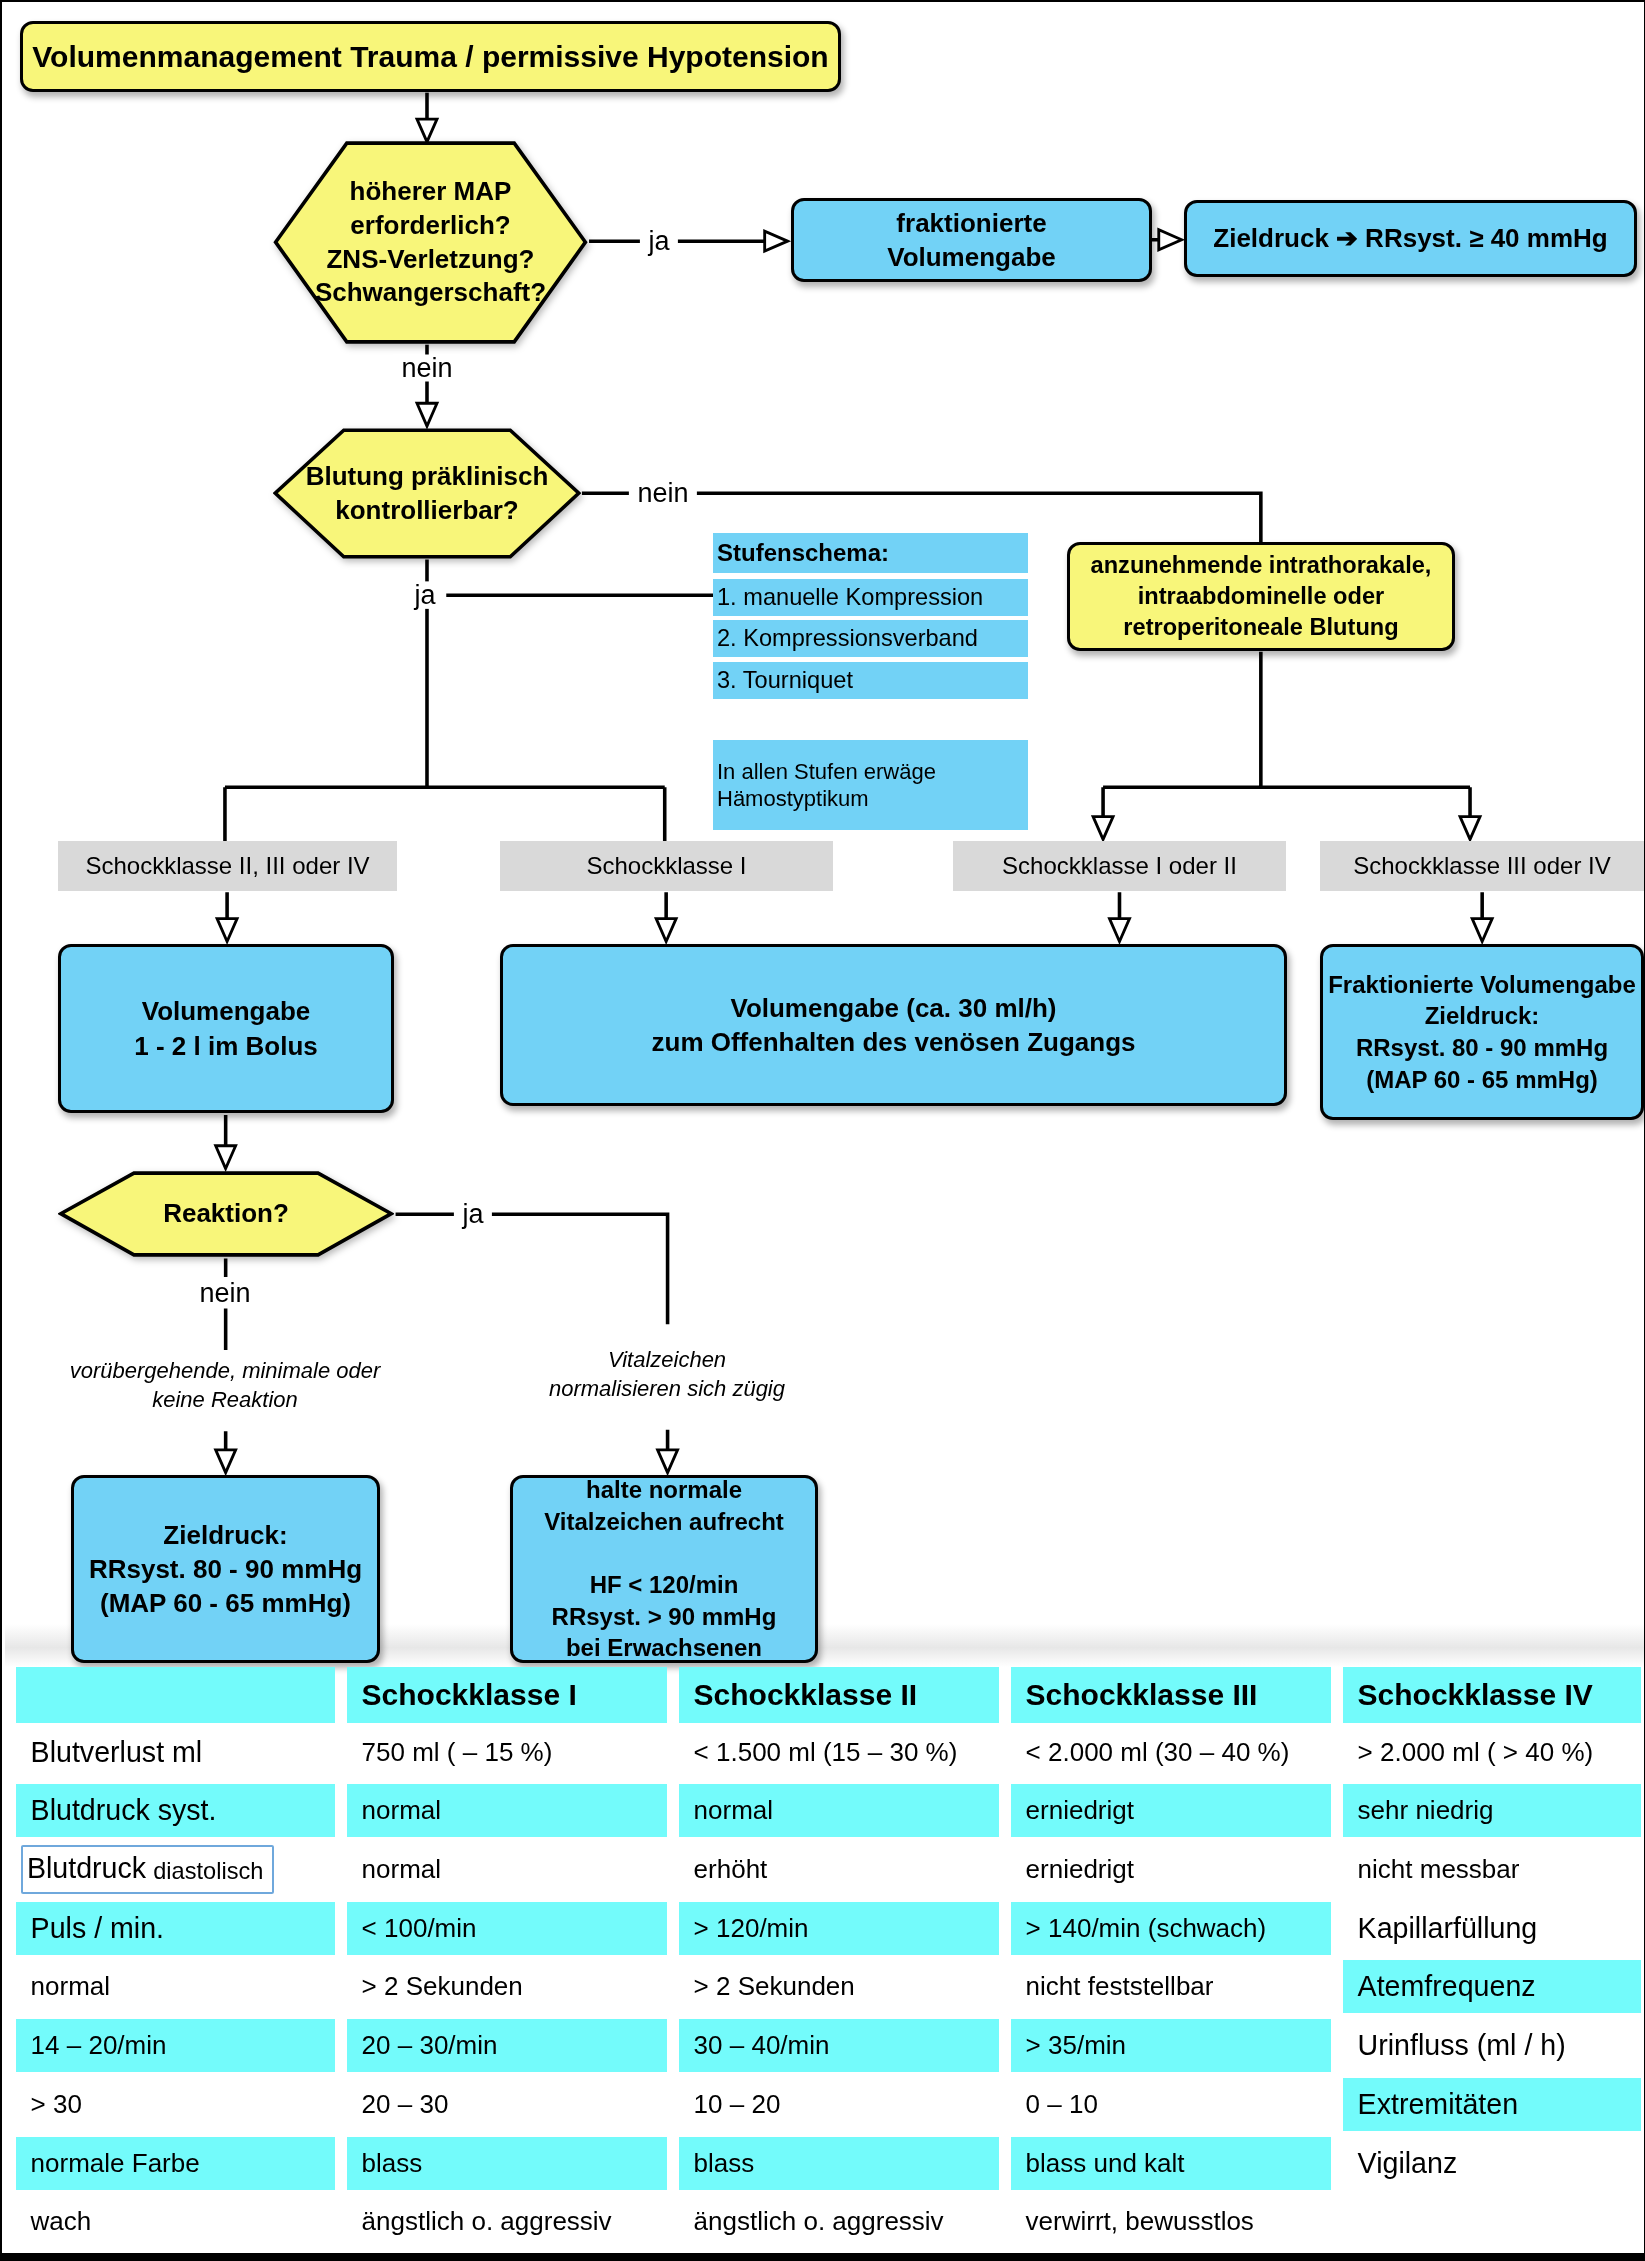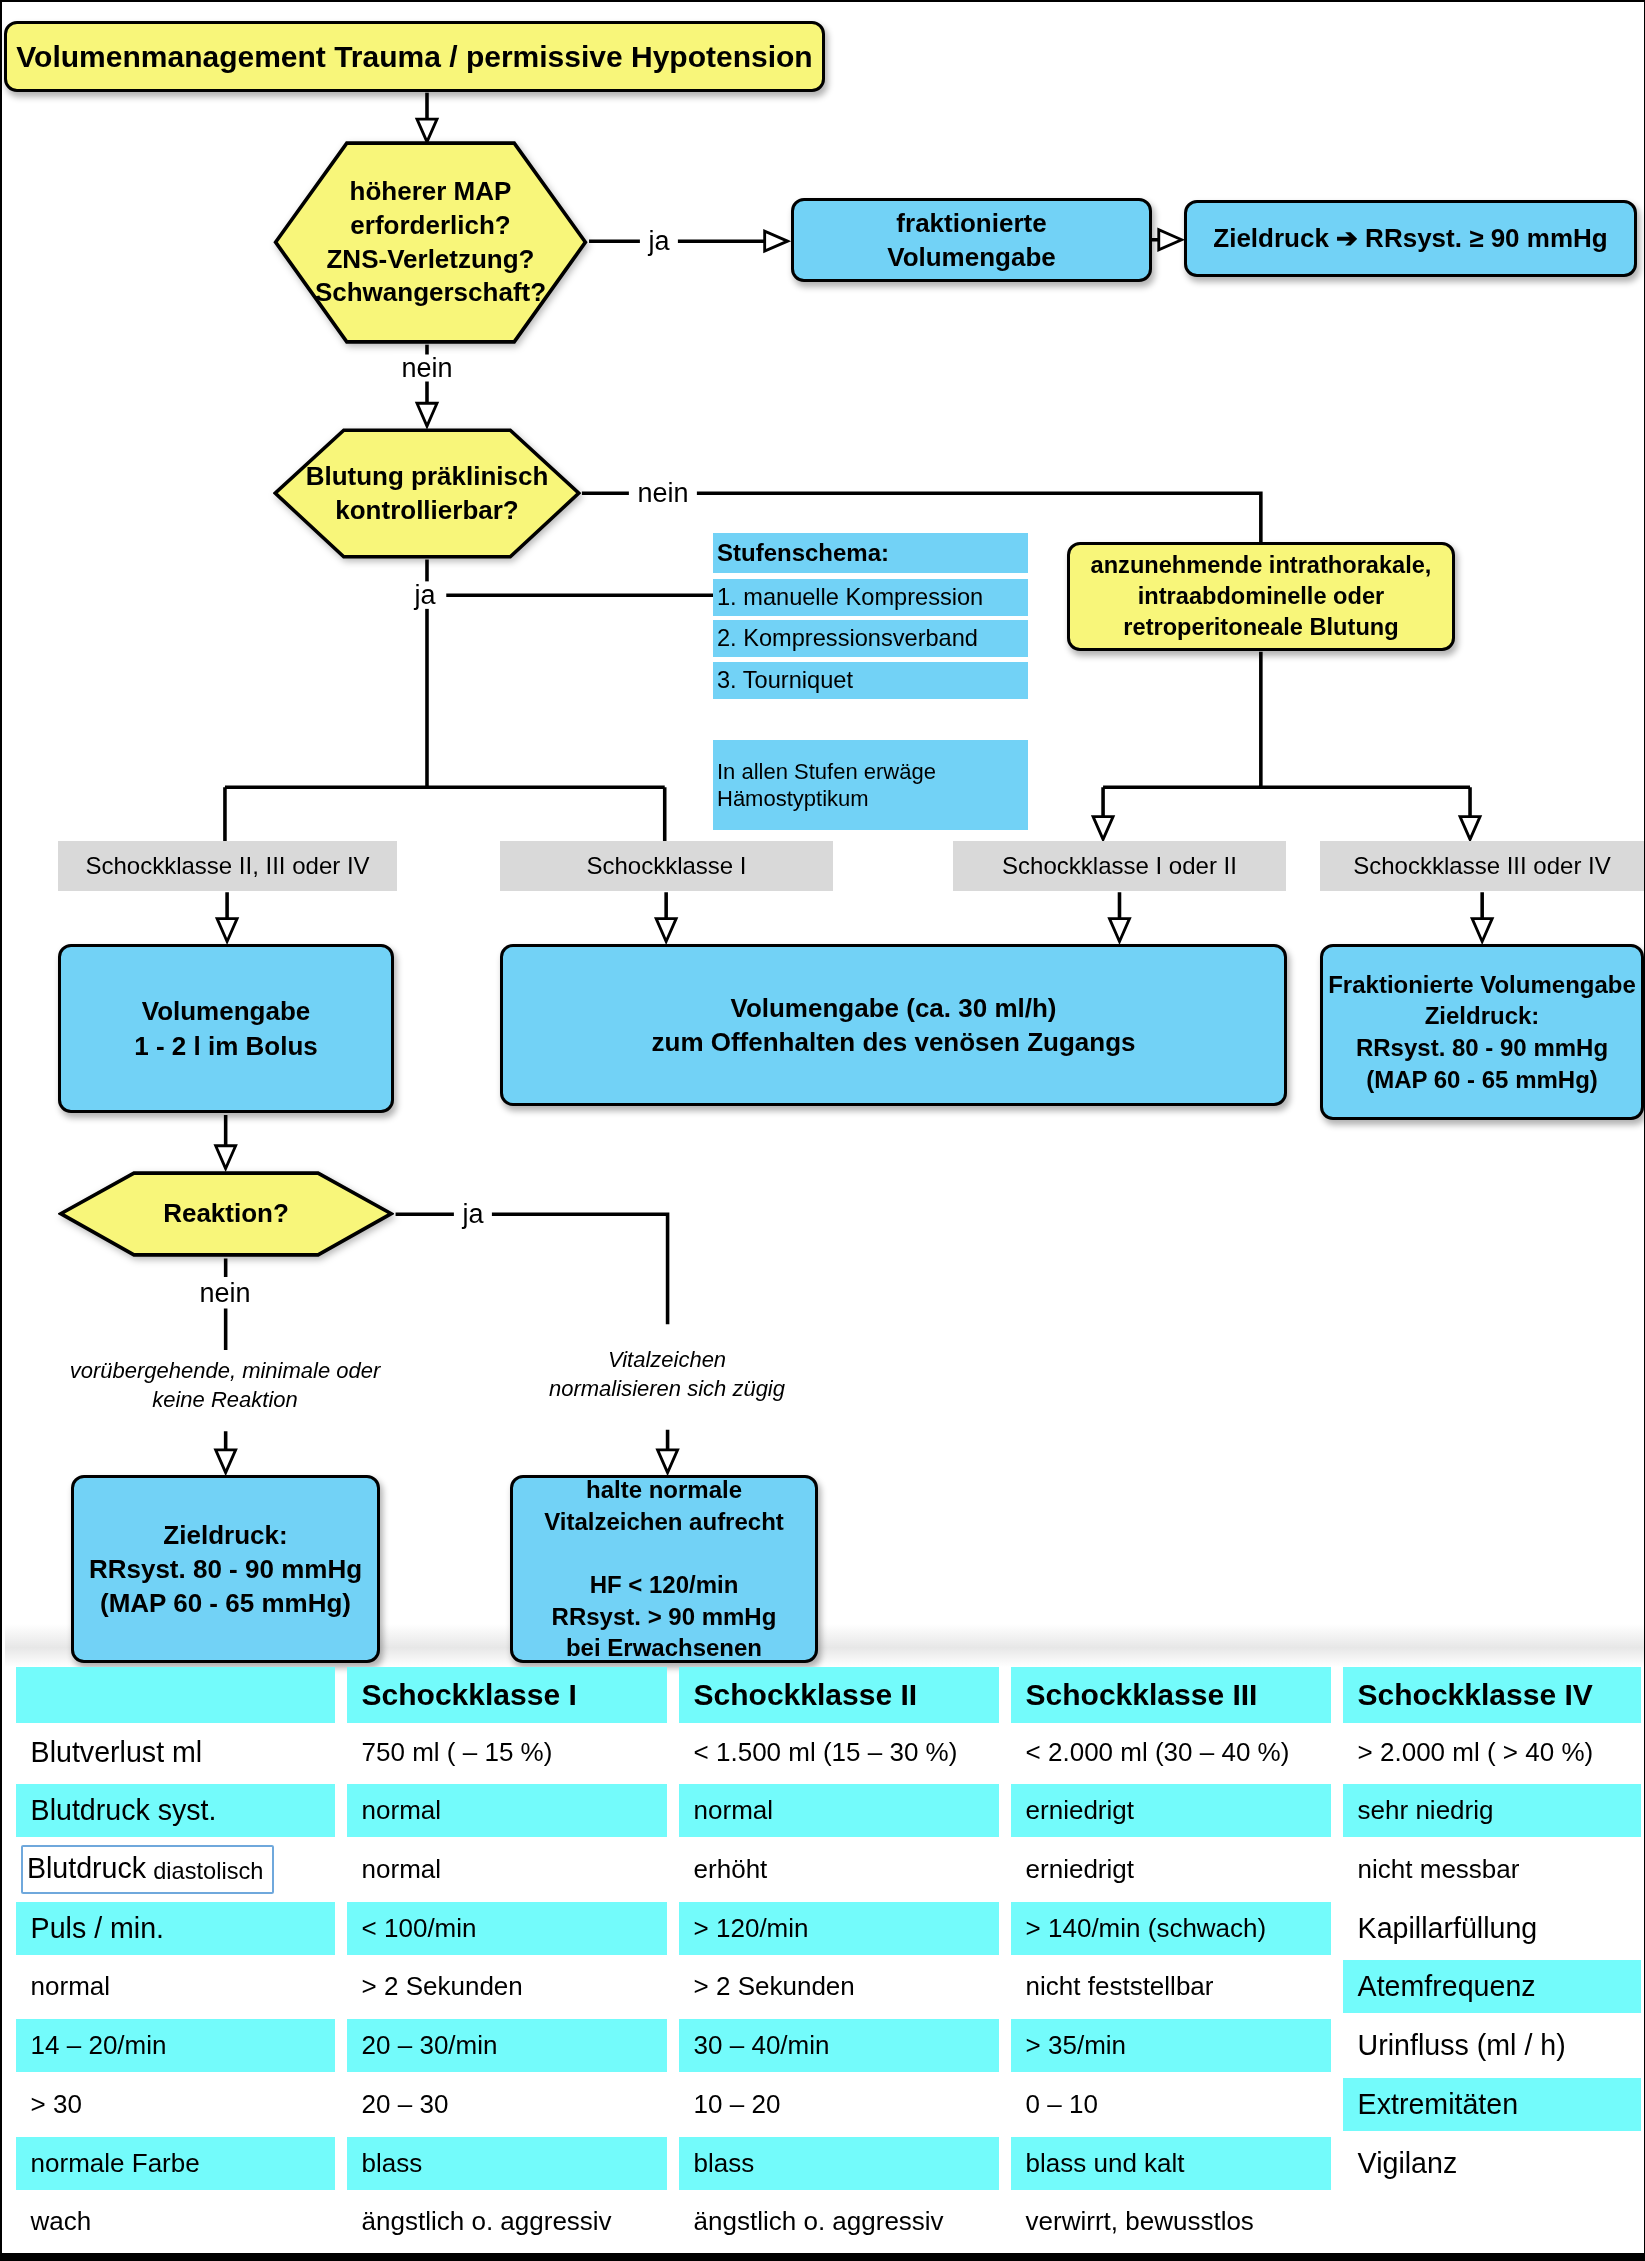--- a/index.html
+++ b/index.html
@@ -77,36 +77,36 @@
       <path d="M2073 1316 L2059 1284 L2087 1284 Z"></path>
       <path d="M313 1634 L299 1602 L327 1602 Z"></path>
       <path d="M932 2060 L918 2028 L946 2028 Z"></path>
       <path d="M313 2060 L299 2028 L327 2028 Z"></path>
 
       <path d="M1100 335 L1068 321 L1068 349 Z"></path>
       <path d="M1652 333 L1620 319 L1620 347 Z"></path>
     </g>
   </svg>
 
-  <div class="node yellow" style="left:2px;top:19px;width:821px;height:71px;font-size:30px;font-weight:700;">Volumenmanagement Trauma / permissive Hypotension</div>
+  <div class="node yellow" style="left:18px;top:19px;width:821px;height:71px;font-size:30px;font-weight:700;">Volumenmanagement Trauma / permissive Hypotension</div>
 
   <div class="hex" style="left:271px;top:139px;width:315px;height:203px;">
     <svg width="315" height="203" viewBox="0 0 441 285">
       <polygon points="103,3 338,3 438,142 338,282 103,282 3,142" fill="#F8F67A" stroke="#000" stroke-width="5"></polygon>
     </svg>
     <div class="hextxt">höherer MAP
 erforderlich?
 ZNS-Verletzung?
 Schwangerschaft?</div>
   </div>
 
   <div class="lbl" style="left:657px;top:239px;">ja</div>
   <div class="node blue" style="left:789px;top:196px;width:361px;height:84px;">fraktionierte
 Volumengabe</div>
-  <div class="node blue" style="left:1182px;top:198px;width:453px;height:77px;">Zieldruck ➔ RRsyst. ≥ 90 mmHg</div>
+  <div class="node blue" style="left:1182px;top:198px;width:453px;height:77px;">Zieldruck ➔ RRsyst. ≥ 40 mmHg</div>
 
   <div class="lbl" style="left:425px;top:366px;">nein</div>
   <div class="hex" style="left:271px;top:426px;width:308px;height:131px;">
     <svg width="308" height="131" viewBox="0 0 431 183">
       <polygon points="99,3 332,3 428,91 332,180 99,180 3,91" fill="#F8F67A" stroke="#000" stroke-width="5"></polygon>
     </svg>
     <div class="hextxt">Blutung präklinisch
 kontrollierbar?</div>
   </div>
   <div class="lbl" style="left:661px;top:491px;">nein</div>

